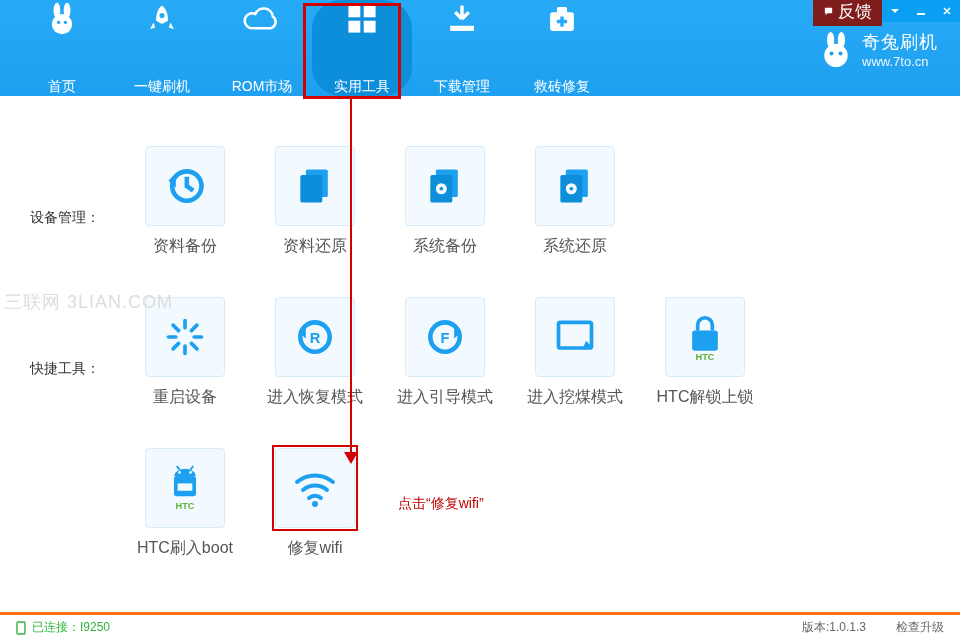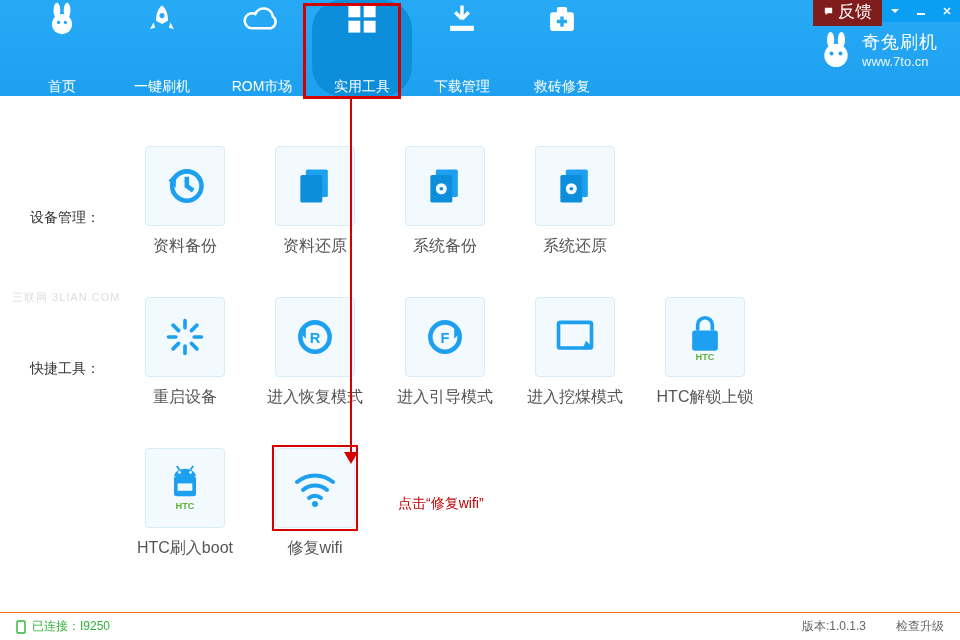--- a/index.html
+++ b/index.html
@@ -36,24 +36,24 @@
 .tool-highlight { position: absolute; top: -3px; left: 2px; width: 86px; height: 86px; border: 2px solid #d40000; pointer-events: none; }
 
 
 .arrow-line { position: absolute; left: 350px; top: 96px; width: 2px; height: 360px; background: #d40000; pointer-events: none; z-index: 5; }
 .arrow-head { position: absolute; left: 344px; top: 452px; width: 0; height: 0; border-left: 7px solid transparent; border-right: 7px solid transparent; border-top: 12px solid #d40000; pointer-events: none; z-index: 5; }
 
 
 .annotation { position: absolute; left: 398px; top: 495px; color: #c00000; font-size: 14px; }
 
 
-.watermark { position: absolute; left: 12px; top: 290px; color: #ddd; font-size: 11px; letter-spacing: 1px; }
-
-
-.statusbar { position: absolute; bottom: 0; left: 0; right: 0; height: 28px; border-top: 1px solid #f97316; display: flex; align-items: center; padding: 0 16px; font-size: 12px; color: #666; justify-content: space-between; margin-top: 20px; }
+.watermark { position: absolute; left: 4px; top: 290px; color: #ddd; font-size: 18px; letter-spacing: 1px; }
+
+
+.statusbar { position: absolute; bottom: 0; left: 0; right: 0; height: 28px; border-top: 3px solid #f97316; display: flex; align-items: center; padding: 0 16px; font-size: 12px; color: #666; justify-content: space-between; margin-top: 20px; }
 .status-left { display: flex; align-items: center; gap: 6px; color: #2fb23a; }
 .status-right { display: flex; gap: 30px; }
 .status-right span { cursor: pointer; }
 
 
 .ic { fill: #fff; }
 </style>
 </head>
 <body>
 

